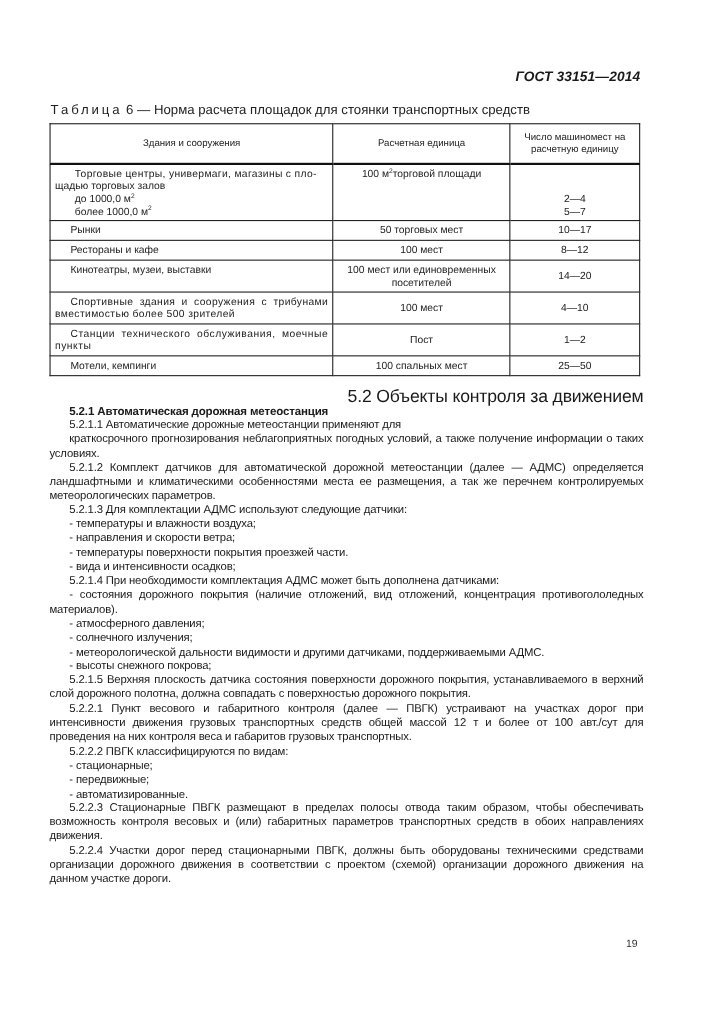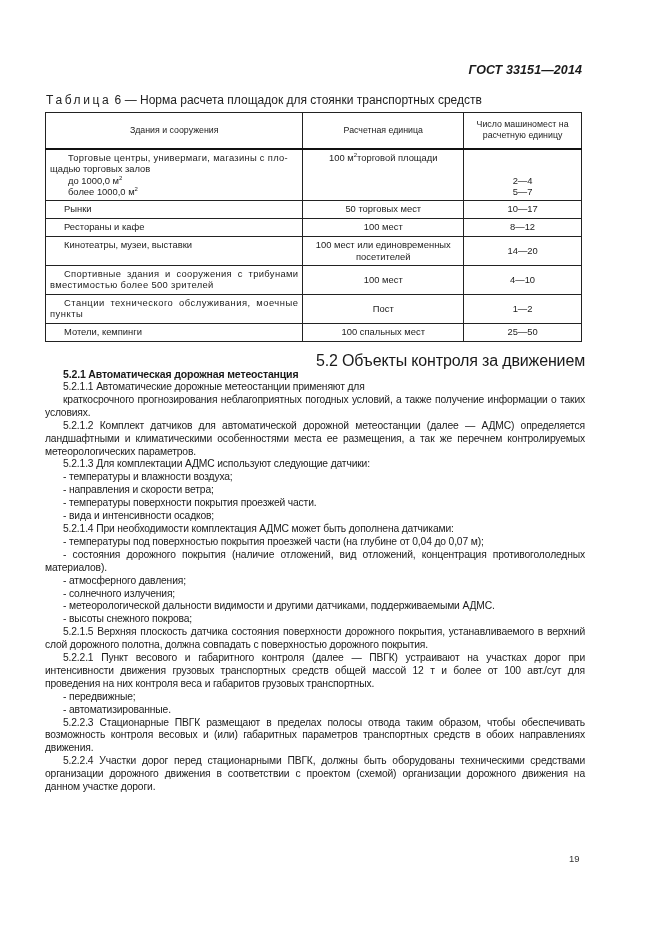--- a/index.html
+++ b/index.html
@@ -165,27 +165,28 @@
   <div class="h3">5.2.1 Автоматическая дорожная метеостанция</div>
   <p class="ind" style="text-align:left;">5.2.1.1 Автоматические дорожные метеостанции применяют для</p>
   <p class="ind">краткосрочного прогнозирования неблагоприятных погодных условий, а также получение информации о таких условиях.</p>
   <p class="ind">5.2.1.2 Комплект датчиков для автоматической дорожной метеостанции (далее — АДМС) определяется ландшафтными и климатическими особенностями места ее размещения, а так же перечнем контролируемых метеорологических параметров.</p>
   <p class="ind">5.2.1.3 Для комплектации АДМС используют следующие датчики:</p>
   <div class="li">- температуры и влажности воздуха;</div>
   <div class="li">- направления и скорости ветра;</div>
   <div class="li">- температуры поверхности покрытия проезжей части.</div>
   <div class="li">- вида и интенсивности осадков;</div>
   <p class="ind">5.2.1.4 При необходимости комплектация АДМС может быть дополнена датчиками:</p>
-  <p class="ind">- температуры под поверхностью покрытия проезжей части (на глубине от 0,04 до 0,07 м);</p>
   <p class="ind">- состояния дорожного покрытия (наличие отложений, вид отложений, концентрация противогололедных материалов).</p>
   <div class="li">- атмосферного давления;</div>
   <div class="li">- солнечного излучения;</div>
   <div class="li">- метеорологической дальности видимости и другими датчиками, поддерживаемыми АДМС.</div>
   <div class="li">- высоты снежного покрова;</div>
   <p class="ind">5.2.1.5 Верхняя плоскость датчика состояния поверхности дорожного покрытия, устанавливаемого в верхний слой дорожного полотна, должна совпадать с поверхностью дорожного покрытия.</p>
   <p class="ind">5.2.2.1 Пункт весового и габаритного контроля (далее — ПВГК) устраивают на участках дорог при интенсивности движения грузовых транспортных средств общей массой 12 т и более от 100 авт./сут для проведения на них контроля веса и габаритов грузовых транспортных.</p>
+  <p class="ind">5.2.2.2 ПВГК классифицируются по видам:</p>
+  <div class="li">- стационарные;</div>
   <div class="li">- передвижные;</div>
   <div class="li">- автоматизированные.</div>
   <p class="ind">5.2.2.3 Стационарные ПВГК размещают в пределах полосы отвода таким образом, чтобы обеспечивать возможность контроля весовых и (или) габаритных параметров транспортных средств в обоих направлениях движения.</p>
   <p class="ind">5.2.2.4 Участки дорог перед стационарными ПВГК, должны быть оборудованы техническими средствами организации дорожного движения в соответствии с проектом (схемой) организации дорожного движения на данном участке дороги.</p>
 </div>
 
 <div class="page-number">19</div>
 
 </body></html>

